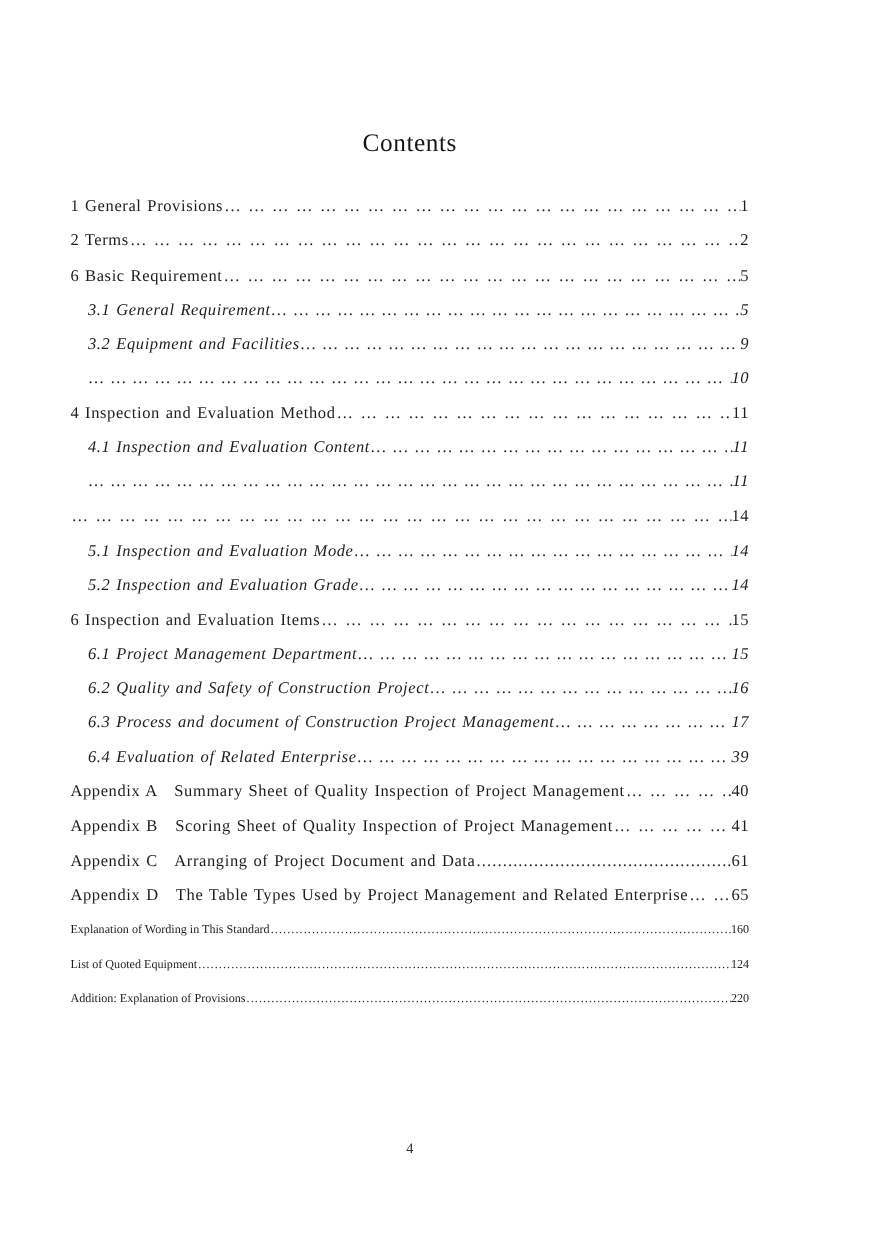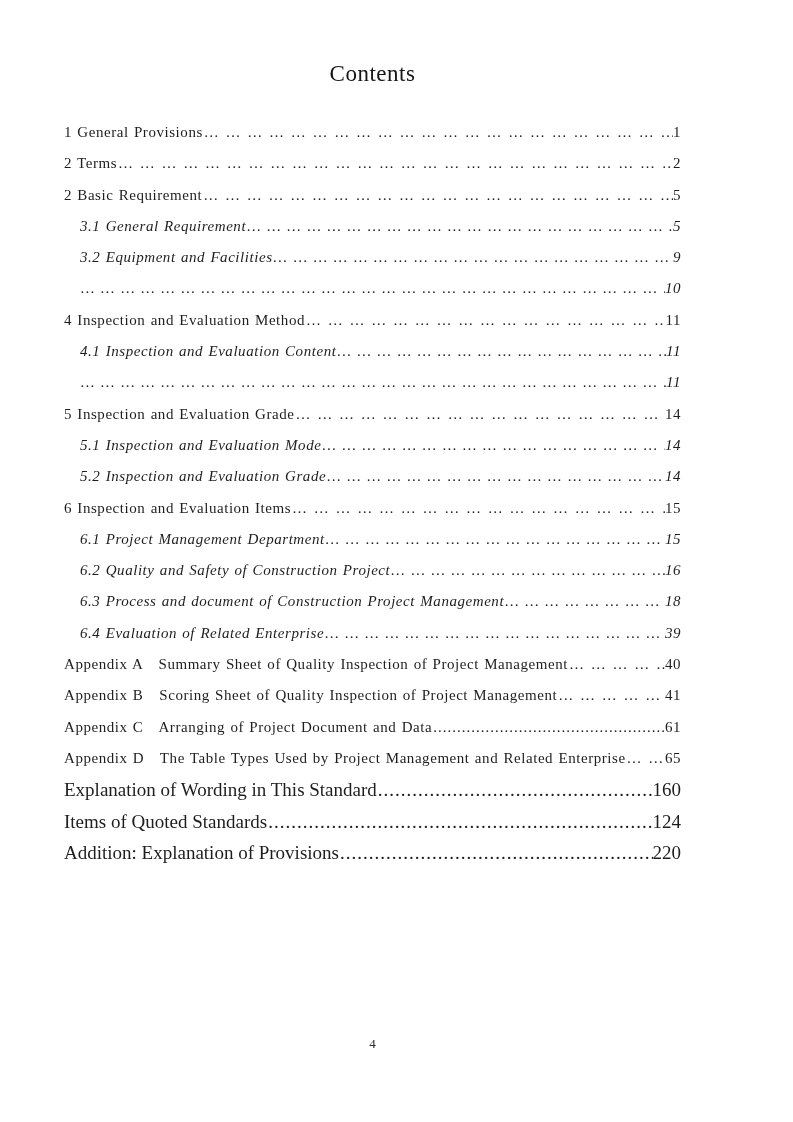--- a/index.html
+++ b/index.html
@@ -9,21 +9,21 @@
   }
   .page {
     position: relative;
     width: 793px;
     height: 1122px;
     margin: 0 auto;
     background: #ffffff;
     color: #1e1e1e;
     font-family: "Liberation Serif", serif;
     box-sizing: border-box;
-    padding: 60px 112px 0 64px;
+    padding: 116px 112px 0 64px;
     overflow: hidden;
   }
   .title {
     margin: 0;
     font-size: 23px;
     font-weight: 400;
     text-align: center;
     letter-spacing: 0.5px;
     line-height: 27px;
     color: #161616;
@@ -38,21 +38,21 @@
     font-size: 15px;
     letter-spacing: 0.55px;
     word-spacing: 1px;
     white-space: nowrap;
   }
   .toc-row.indent-1 {
     padding-left: 16px;
     font-style: italic;
   }
   .toc-row.compact {
-    font-size: 19px;
+    font-size: 11px;
     letter-spacing: 0px;
     word-spacing: 0px;
   }
   .toc-label {
     white-space: pre;
     flex: 0 0 auto;
   }
   .toc-leader {
     flex: 1 1 auto;
     overflow: hidden;
@@ -88,21 +88,21 @@
     <span class="toc-page">1</span>
   </div>
 
   <div class="toc-row indent-0">
     <span class="toc-label">2 Terms</span>
     <span class="toc-leader" aria-hidden="true">… … … … … … … … … … … … … … … … … … … … … … … … … … … … … … … … … … … … … … … … … … … … … … … … … … … … … … … … … … … … … … … … … … … … … … … … … … … … … … … … … … … … … … … … … … </span>
     <span class="toc-page">2</span>
   </div>
 
   <div class="toc-row indent-0">
-    <span class="toc-label">2 Basic Requirement</span>
+    <span class="toc-label">6 Basic Requirement</span>
     <span class="toc-leader" aria-hidden="true">… … … … … … … … … … … … … … … … … … … … … … … … … … … … … … … … … … … … … … … … … … … … … … … … … … … … … … … … … … … … … … … … … … … … … … … … … … … … … … … … … … … … … … … … … … </span>
     <span class="toc-page">5</span>
   </div>
 
   <div class="toc-row indent-1">
     <span class="toc-label">3.1 General Requirement</span>
     <span class="toc-leader" aria-hidden="true">… … … … … … … … … … … … … … … … … … … … … … … … … … … … … … … … … … … … … … … … … … … … … … … … … … … … … … … … … … … … … … … … … … … … … … … … … … … … … … … … … … … … … … … … … … </span>
     <span class="toc-page">5</span>
   </div>
 
@@ -128,21 +128,20 @@
     <span class="toc-leader" aria-hidden="true">… … … … … … … … … … … … … … … … … … … … … … … … … … … … … … … … … … … … … … … … … … … … … … … … … … … … … … … … … … … … … … … … … … … … … … … … … … … … … … … … … … … … … … … … … … </span>
     <span class="toc-page">11</span>
   </div>
 
   <div class="toc-row indent-1">
     <span class="toc-leader" aria-hidden="true">… … … … … … … … … … … … … … … … … … … … … … … … … … … … … … … … … … … … … … … … … … … … … … … … … … … … … … … … … … … … … … … … … … … … … … … … … … … … … … … … … … … … … … … … … … </span>
     <span class="toc-page">11</span>
   </div>
 
   <div class="toc-row indent-0">
-    <span class="toc-label">5 Inspection and Evaluation Grade</span>
     <span class="toc-leader" aria-hidden="true">… … … … … … … … … … … … … … … … … … … … … … … … … … … … … … … … … … … … … … … … … … … … … … … … … … … … … … … … … … … … … … … … … … … … … … … … … … … … … … … … … … … … … … … … … … </span>
     <span class="toc-page">14</span>
   </div>
 
   <div class="toc-row indent-1">
     <span class="toc-label">5.1 Inspection and Evaluation Mode</span>
     <span class="toc-leader" aria-hidden="true">… … … … … … … … … … … … … … … … … … … … … … … … … … … … … … … … … … … … … … … … … … … … … … … … … … … … … … … … … … … … … … … … … … … … … … … … … … … … … … … … … … … … … … … … … … </span>
     <span class="toc-page">14</span>
   </div>
 
@@ -166,21 +165,21 @@
 
   <div class="toc-row indent-1">
     <span class="toc-label">6.2 Quality and Safety of Construction Project</span>
     <span class="toc-leader" aria-hidden="true">… … … … … … … … … … … … … … … … … … … … … … … … … … … … … … … … … … … … … … … … … … … … … … … … … … … … … … … … … … … … … … … … … … … … … … … … … … … … … … … … … … … … … … … … … … </span>
     <span class="toc-page">16</span>
   </div>
 
   <div class="toc-row indent-1">
     <span class="toc-label">6.3 Process and document of Construction Project Management</span>
     <span class="toc-leader" aria-hidden="true">… … … … … … … … … … … … … … … … … … … … … … … … … … … … … … … … … … … … … … … … … … … … … … … … … … … … … … … … … … … … … … … … … … … … … … … … … … … … … … … … … … … … … … … … … … </span>
-    <span class="toc-page">18</span>
+    <span class="toc-page">17</span>
   </div>
 
   <div class="toc-row indent-1">
     <span class="toc-label">6.4 Evaluation of Related Enterprise</span>
     <span class="toc-leader" aria-hidden="true">… … … … … … … … … … … … … … … … … … … … … … … … … … … … … … … … … … … … … … … … … … … … … … … … … … … … … … … … … … … … … … … … … … … … … … … … … … … … … … … … … … … … … … … … … … </span>
     <span class="toc-page">39</span>
   </div>
 
   <div class="toc-row indent-0">
     <span class="toc-label">Appendix A   Summary Sheet of Quality Inspection of Project Management</span>
@@ -206,21 +205,21 @@
     <span class="toc-page">65</span>
   </div>
 
   <div class="toc-row indent-0 compact">
     <span class="toc-label">Explanation of Wording in This Standard</span>
     <span class="toc-leader" aria-hidden="true">................................................................................................................................................................................................................................................................................................................................................................................................................</span>
     <span class="toc-page">160</span>
   </div>
 
   <div class="toc-row indent-0 compact">
-    <span class="toc-label">Items of Quoted Standards</span>
+    <span class="toc-label">List of Quoted Equipment</span>
     <span class="toc-leader" aria-hidden="true">................................................................................................................................................................................................................................................................................................................................................................................................................</span>
     <span class="toc-page">124</span>
   </div>
 
   <div class="toc-row indent-0 compact">
     <span class="toc-label">Addition: Explanation of Provisions</span>
     <span class="toc-leader" aria-hidden="true">................................................................................................................................................................................................................................................................................................................................................................................................................</span>
     <span class="toc-page">220</span>
   </div>
 </nav>

